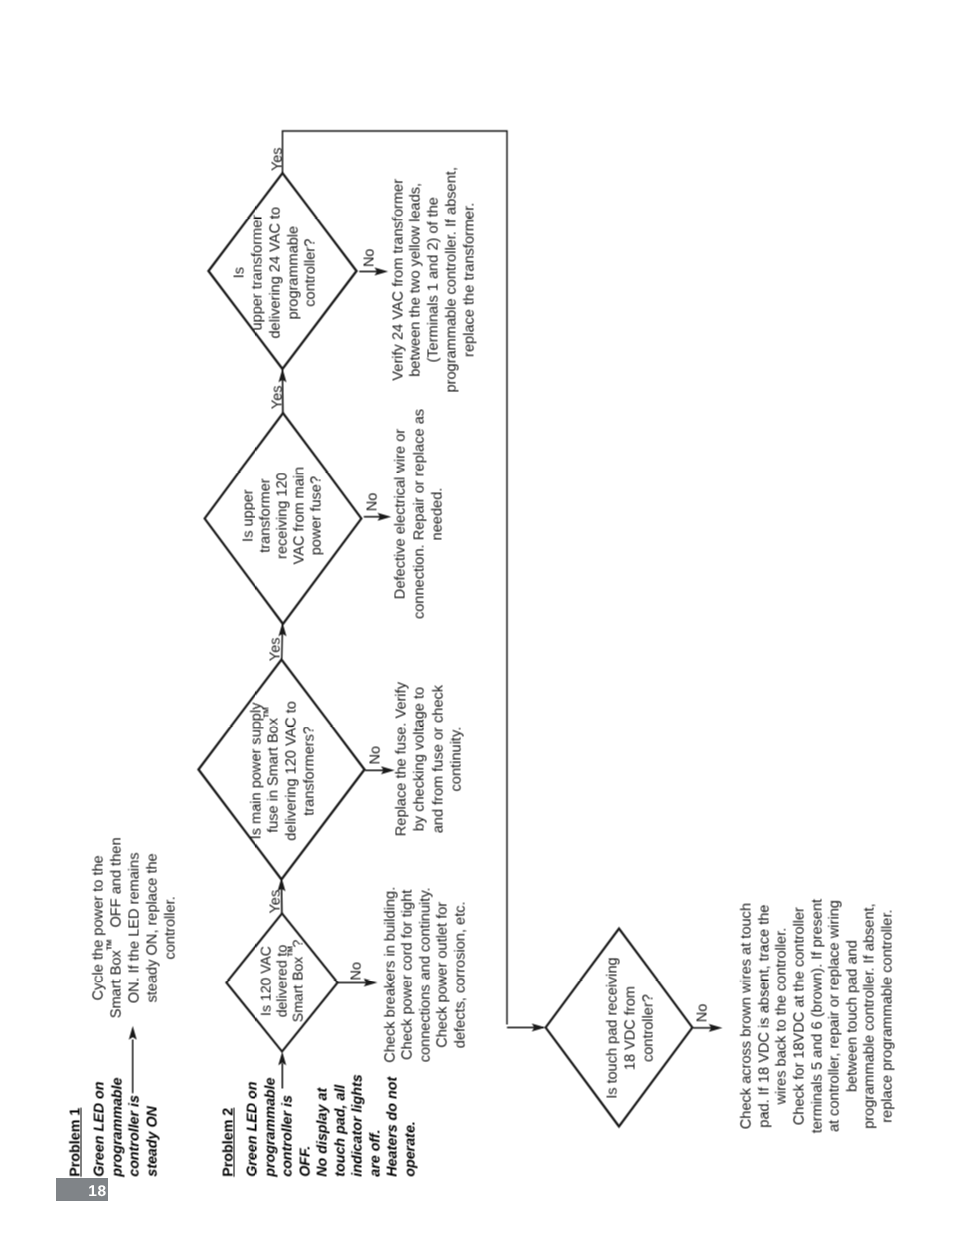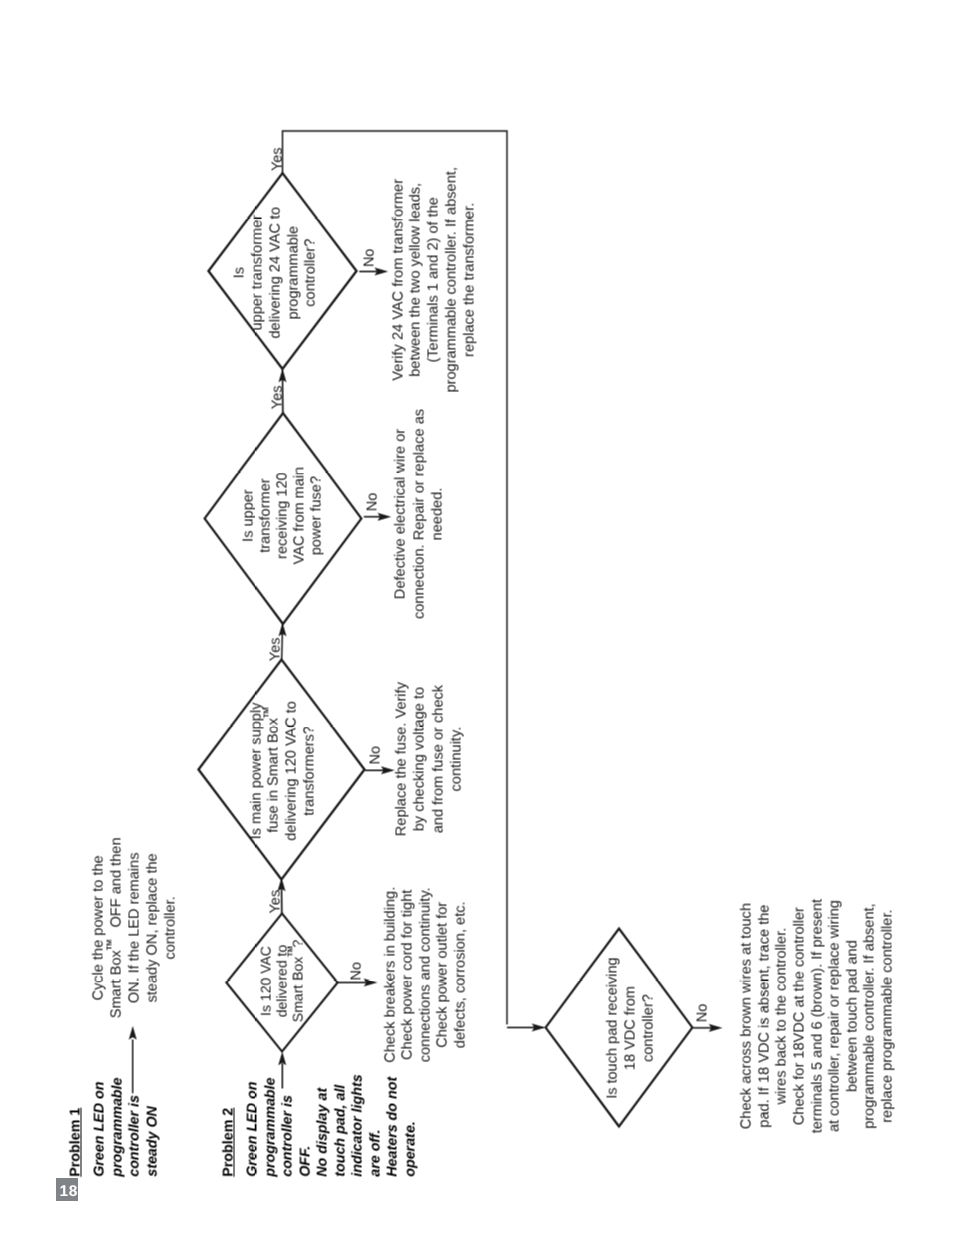--- a/index.html
+++ b/index.html
@@ -15,21 +15,21 @@
   .tb{position:absolute;font-size:14.6px;white-space:nowrap;text-align:center;
       transform:translateX(-50%);color:#1a1a1a;}
   .el{position:absolute;font-size:14.5px;line-height:17.8px;white-space:nowrap;color:#1a1a1a;}
   .pb{position:absolute;font-size:14.3px;white-space:nowrap;color:#000000;}
   .pb .bi{font-weight:bold;font-style:italic;}
   .pb u.hd{font-weight:bold;text-decoration:underline;
            text-decoration-thickness:1.3px;text-underline-offset:0.6px;}
   #badge{position:absolute;left:56px;top:1178px;width:22px;height:23px;
          will-change:transform;transform:translateZ(0);
          background:#808488;color:#ffffff;font-weight:bold;font-size:15.5px;
-         line-height:27px;text-align:right;letter-spacing:0.6px;text-indent:1.0px;}
+         line-height:27px;text-align:center;letter-spacing:0.6px;text-indent:1.0px;padding-left:30px;}
   .tm{font-size:7.4px;font-weight:bold;line-height:0;
       position:relative;top:-9.6px;display:inline-block;vertical-align:baseline;}
   .tm{margin-right:-1.6px;}
   .tm.gap{margin-right:12px;}
 </style>
 </head>
 <body>
 
 <div id="page">
   <div id="land">

